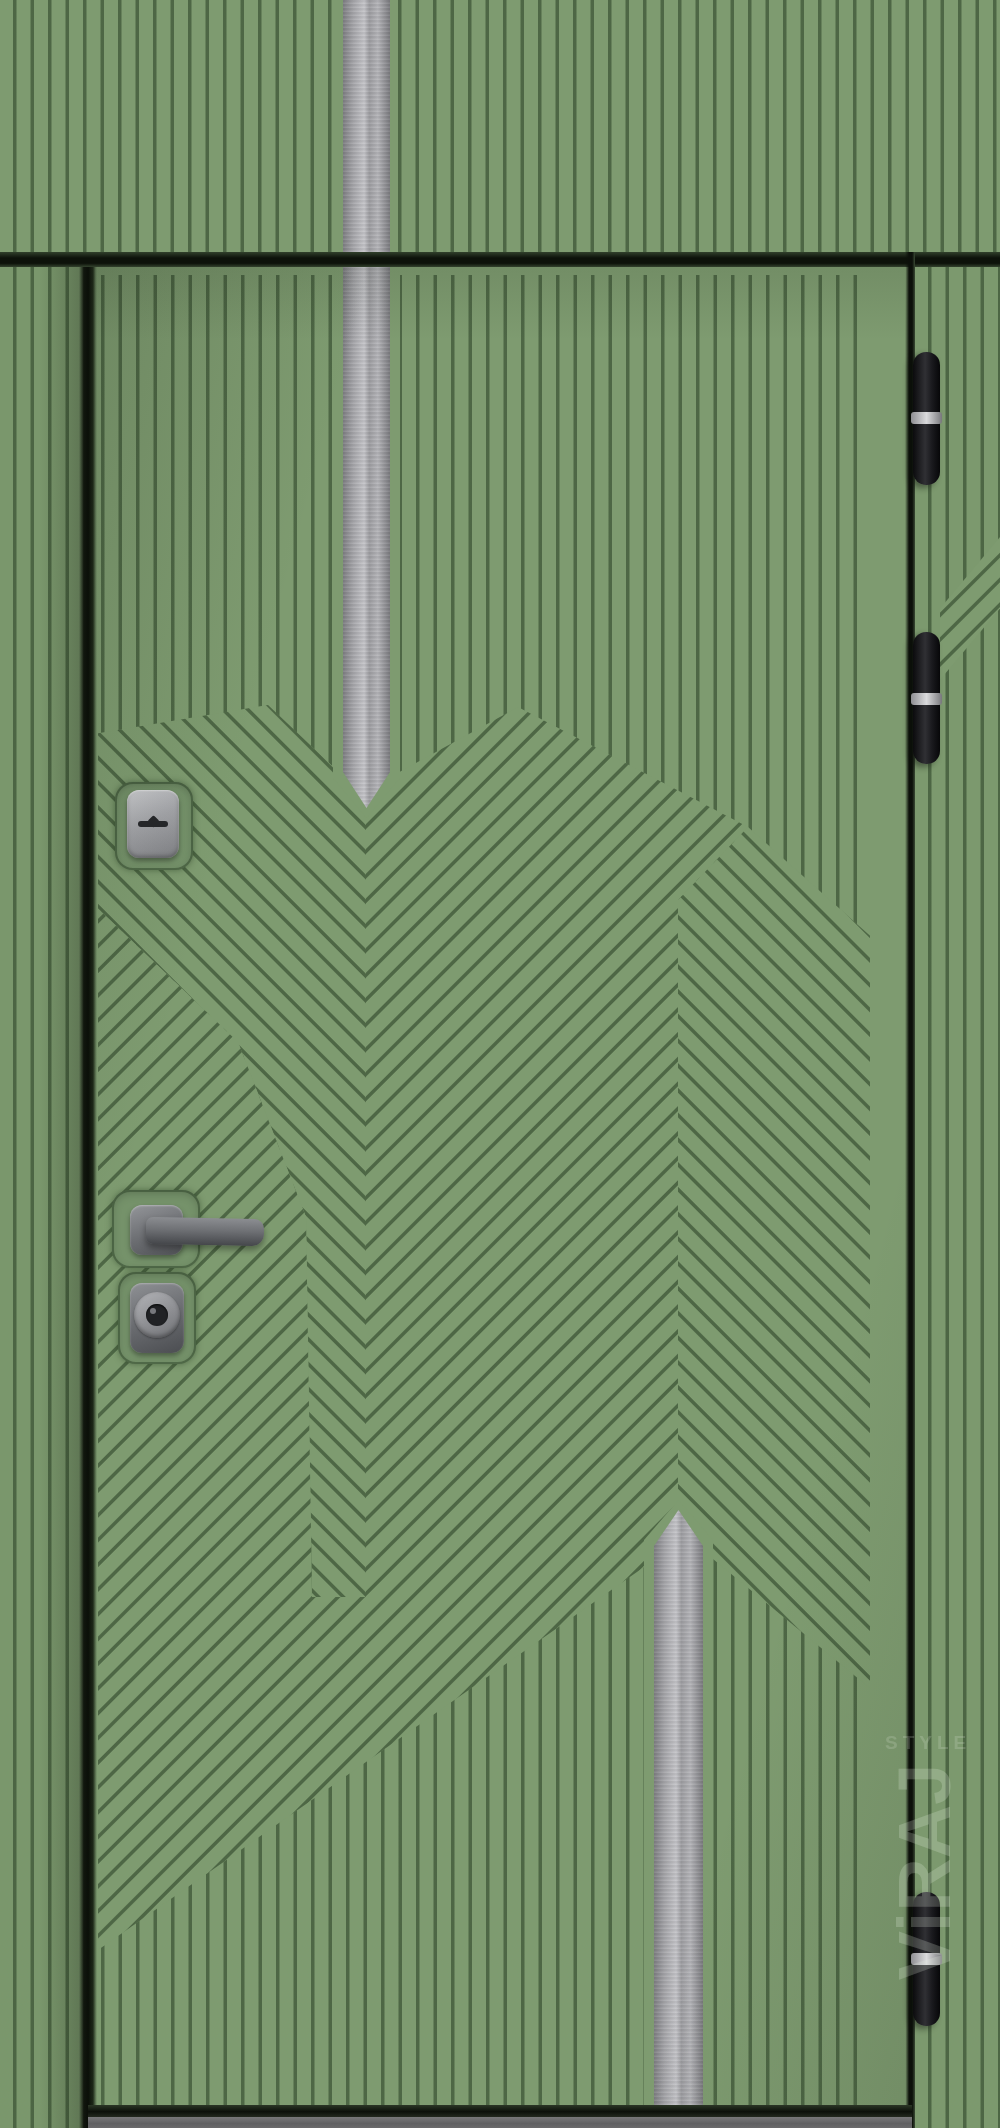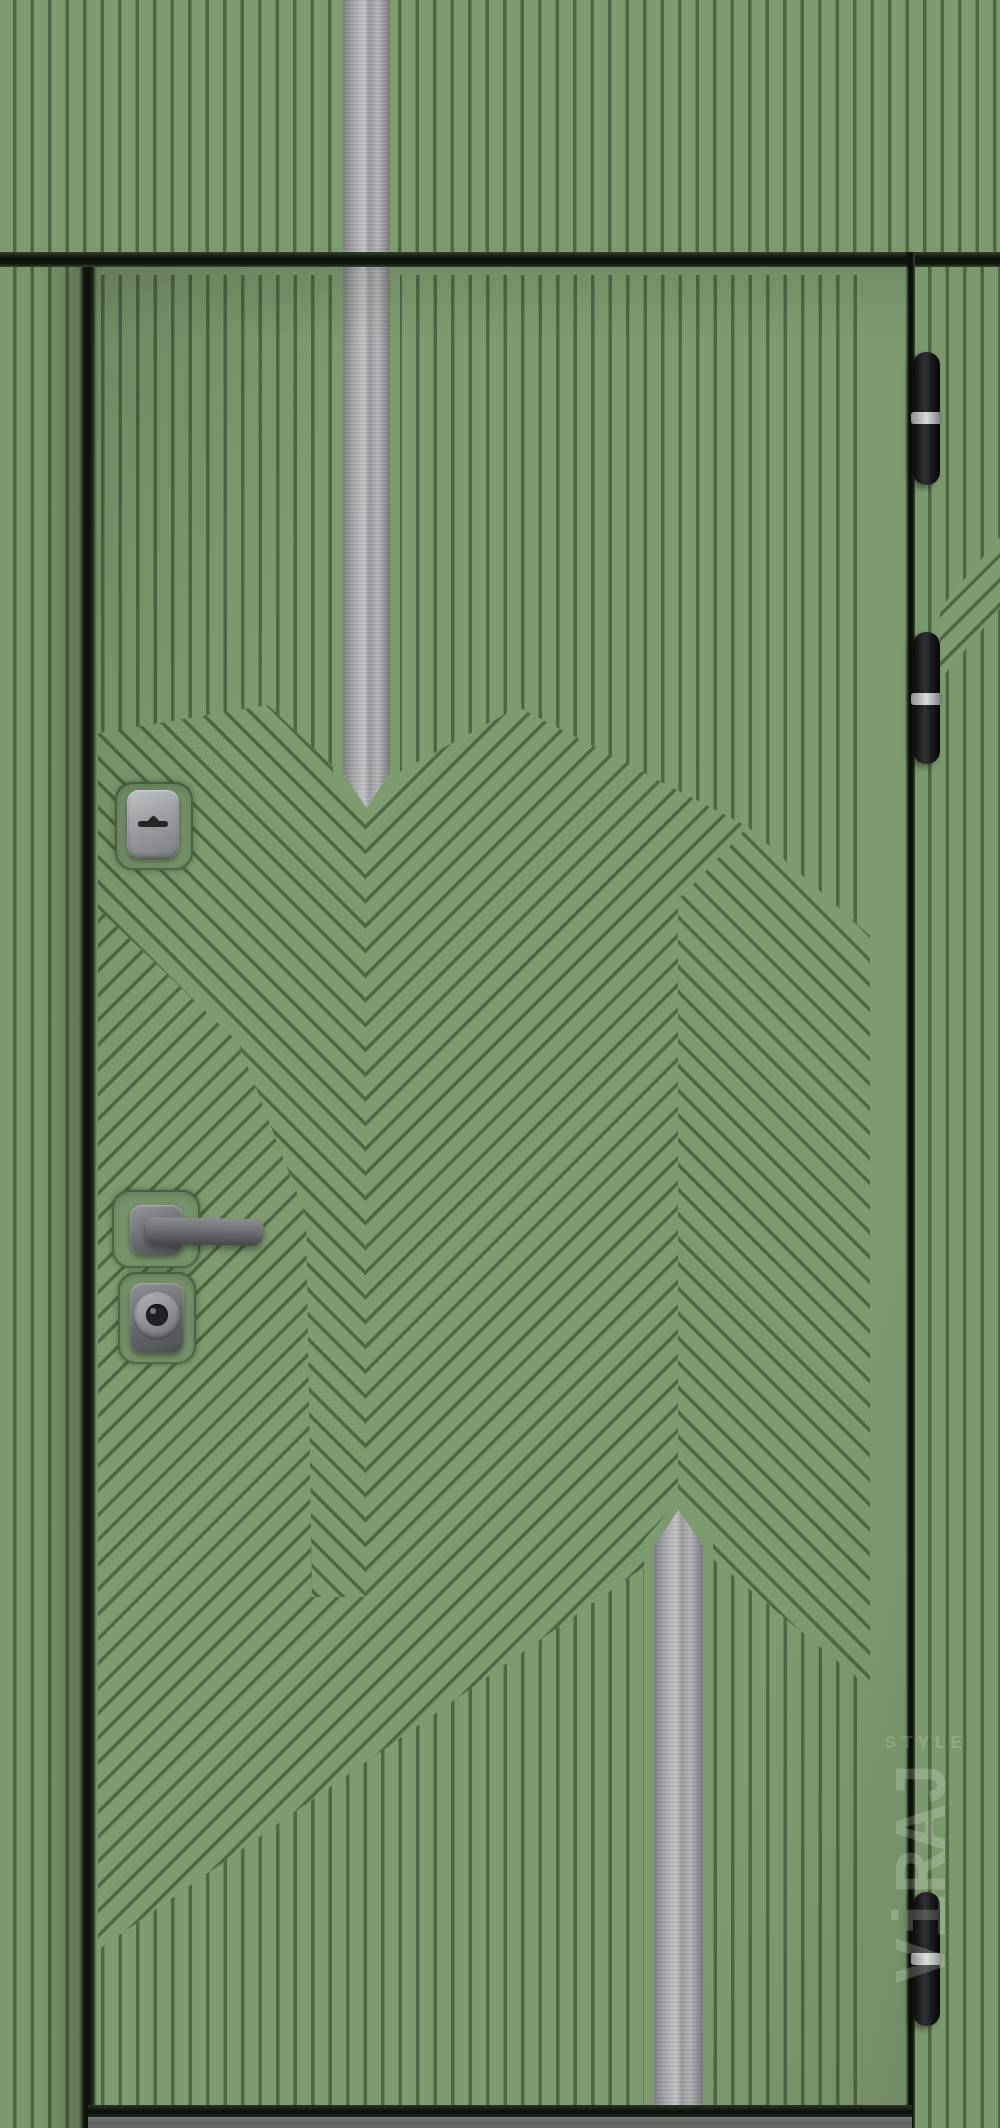--- a/index.html
+++ b/index.html
@@ -1,17 +1,17 @@
 <!DOCTYPE html>
 <html><head>
 <meta charset="utf-8">
 <style>
   html,body{margin:0;padding:0;background:#ffffff;}
   .scene{position:relative;width:1000px;height:2128px;overflow:hidden;background:#7e9b70;
-         font-family:Liberation Mono, monospace;}
+         font-family:Liberation Sans, sans-serif;}
   .abs{position:absolute;}
 
   
   .stripes-v{background-image:repeating-linear-gradient(90deg,
       rgba(0,0,0,0) 0px, rgba(0,0,0,0) 12.5px,
       rgba(38,60,34,0.55) 13.5px, rgba(38,60,34,0.55) 16px,
       rgba(0,0,0,0) 17px, rgba(0,0,0,0) 17.5px);}
   .stripes-dl{background-color:#7e9b70;background-image:repeating-linear-gradient(45deg,
       rgba(0,0,0,0) 0px, rgba(0,0,0,0) 12.5px,
       rgba(38,60,34,0.55) 13.5px, rgba(38,60,34,0.55) 16px,

